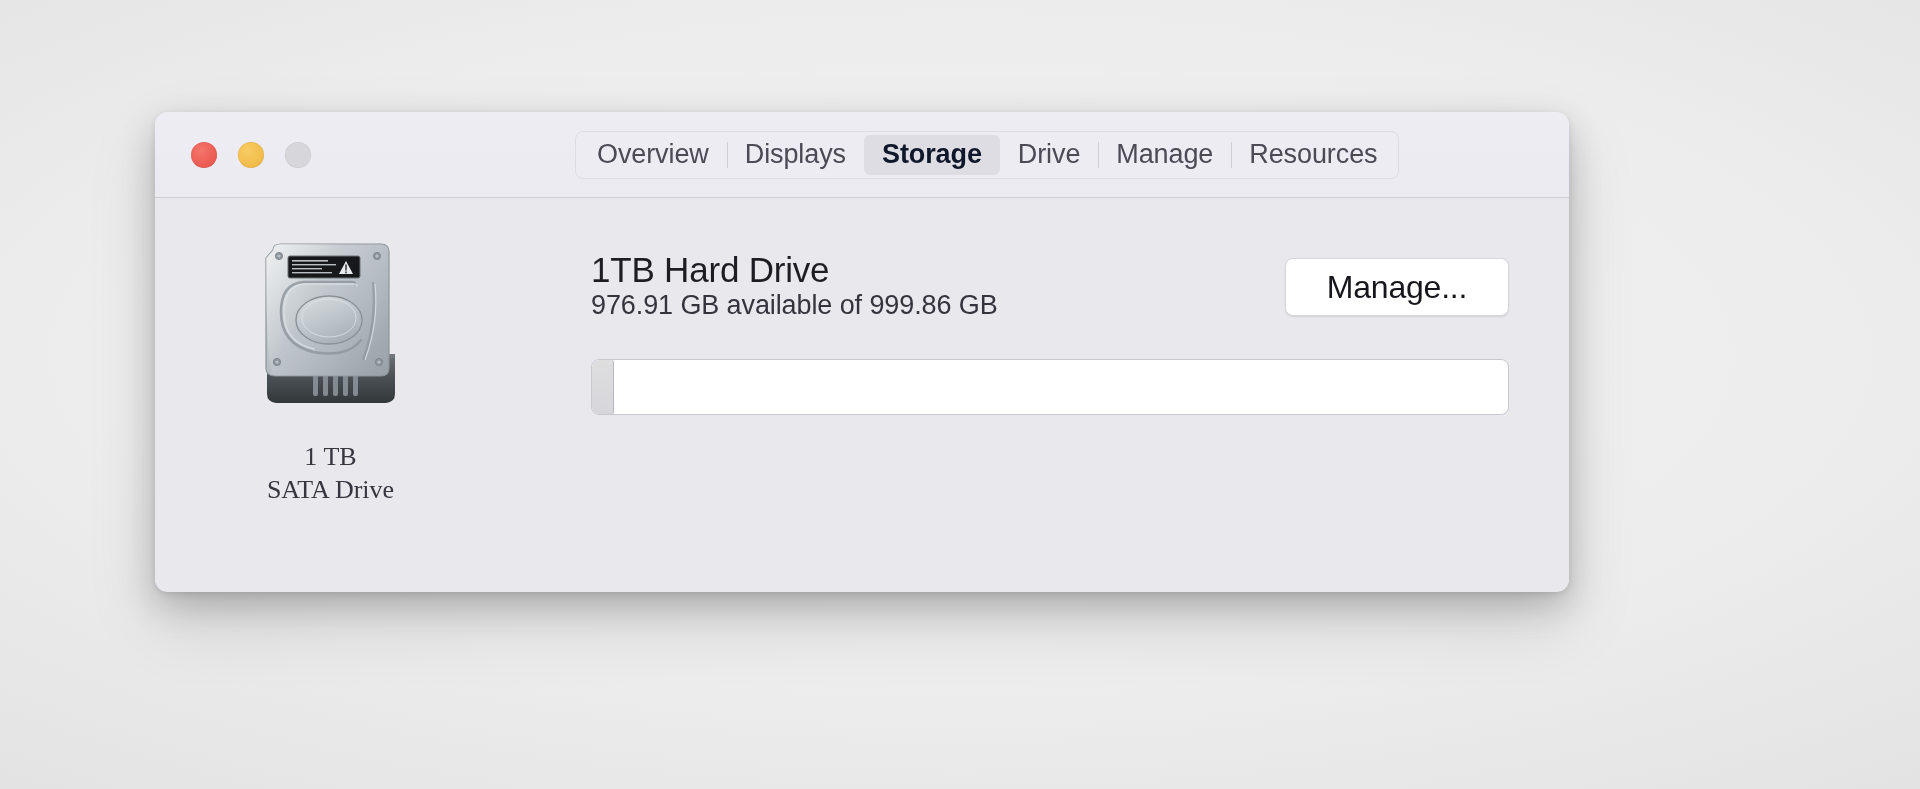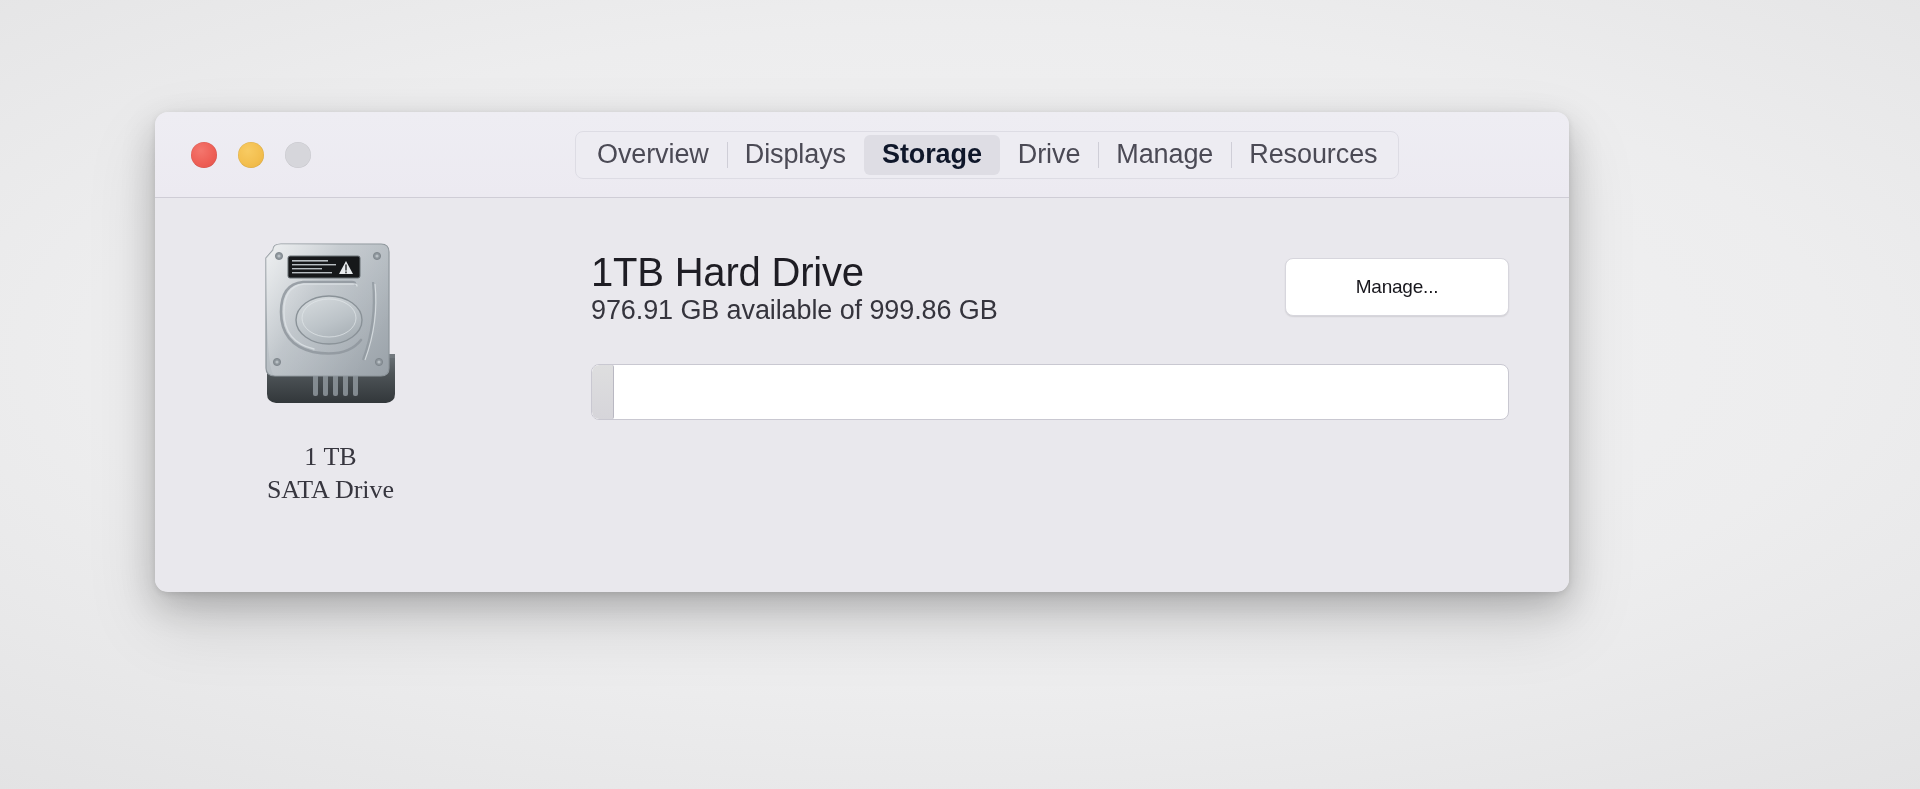--- a/index.html
+++ b/index.html
@@ -146,21 +146,21 @@
   }
 
   
   #detail-column {
     position: absolute;
     left: 436px;
     top: 52px;
     right: 60px;
   }
   #drive-title {
-    font-size: 40px;
+    font-size: 35px;
     color: #1e1d24;
     letter-spacing: -0.2px;
   }
   #drive-subtitle {
     font-size: 27px;
     color: #35343d;
     letter-spacing: -0.1px;
   }
 
   
@@ -169,21 +169,21 @@
     right: 0;
     top: 8px;
     min-width: 222px;
     height: 56px;
     display: flex;
     align-items: center;
     justify-content: center;
     background: #ffffff;
     border: 1px solid #d7d6dd;
     border-radius: 8px;
-    font-size: 19px;
+    font-size: 32px;
     color: #17161c;
     box-shadow: 0 1px 1.5px rgba(0,0,0,0.10);
     cursor: default;
     letter-spacing: -0.2px;
   }
 
   
   #storage-bar {
     position: relative;
     margin-top: 38px;

